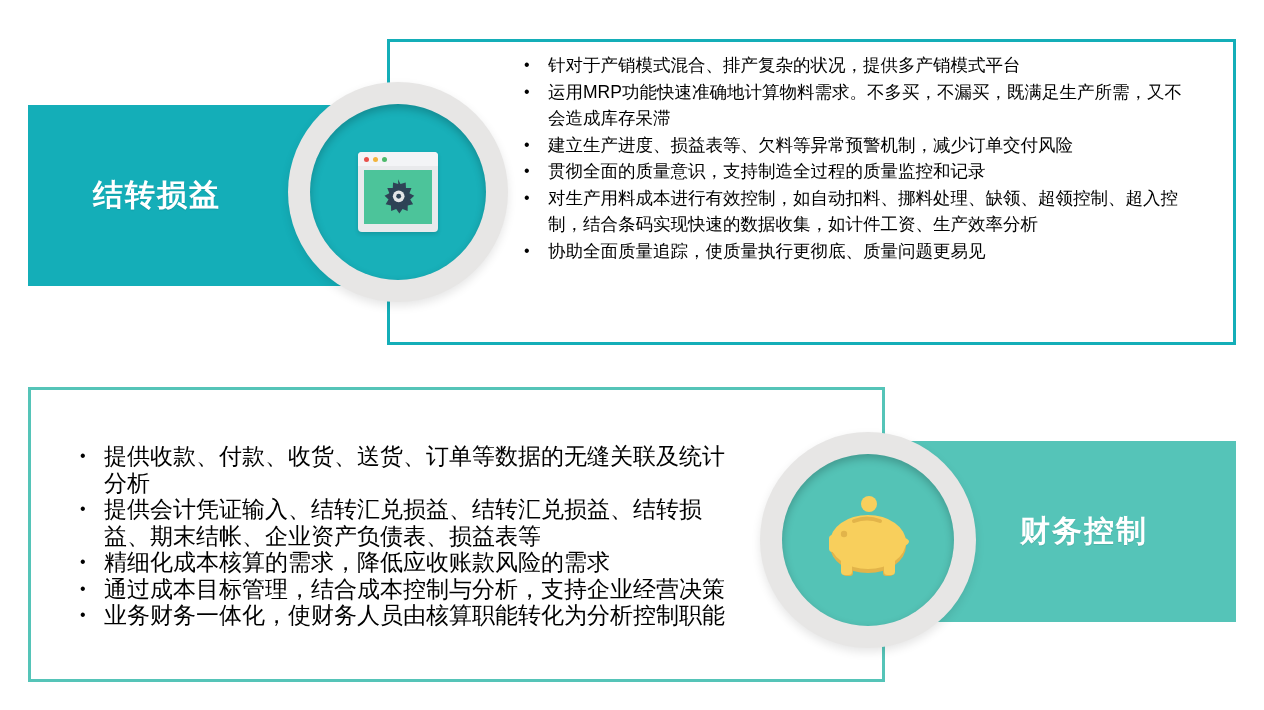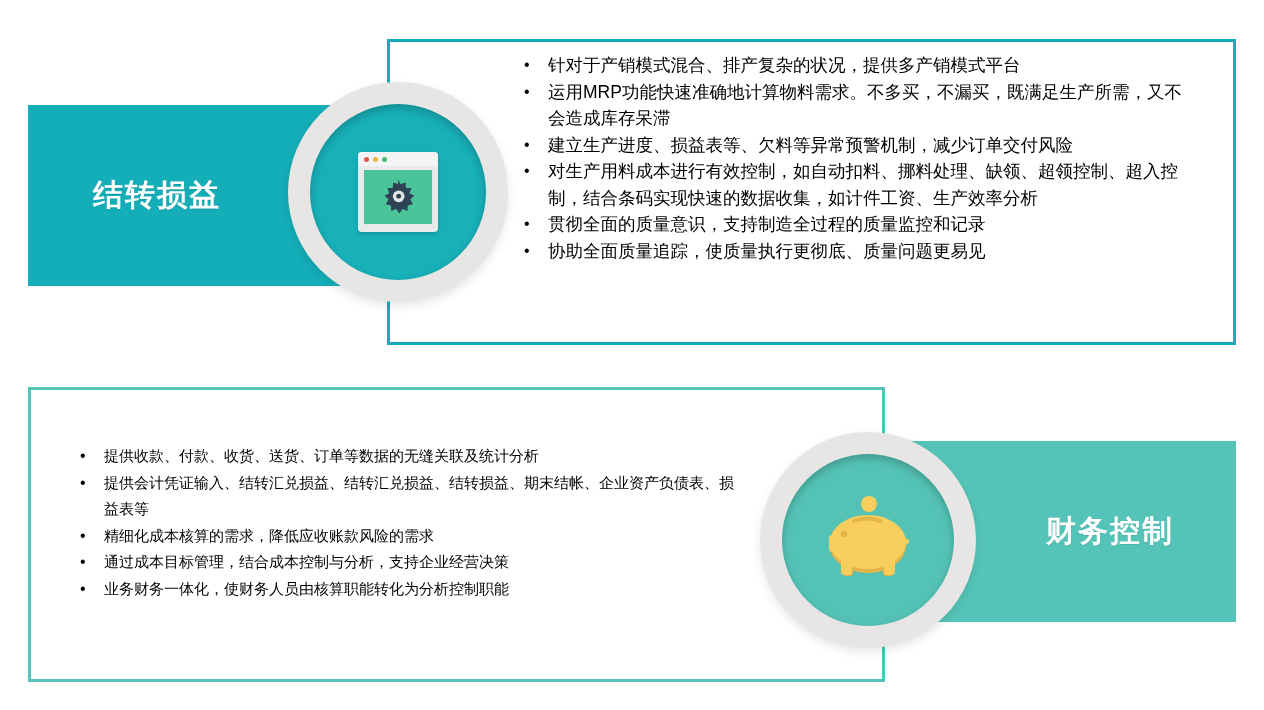--- a/index.html
+++ b/index.html
@@ -58,21 +58,21 @@
     justify-content: flex-start;
     padding-left: 65px;
   }
   #banner-finance {
     left: 845px;
     top: 441px;
     width: 391px;
     height: 181px;
     background: #55c4b8;
     justify-content: flex-end;
-    padding-right: 62px;
+    padding-right: 88px;
   }
   .banner-title {
     color: #ffffff;
     font-size: 30px;
     font-weight: bold;
     letter-spacing: 2px;
     white-space: nowrap;
     text-shadow: 0 1px 1px rgba(0,0,0,0.10);
   }
 
@@ -128,21 +128,21 @@
     left: 520px;
     top: 52px;
     width: 670px;
     font-size: 17.5px;
     line-height: 26.5px;
   }
   #list-finance {
     left: 76px;
     top: 443px;
     width: 670px;
-    font-size: 15px;
+    font-size: 23px;
     line-height: 26.5px;
   }
   .bullet-item {
     position: relative;
     padding-left: 28px;
     margin: 0 0 0 0;
   }
   .bullet-item::before {
     content: "\2022";
     position: absolute;
@@ -198,22 +198,22 @@
 <body>
 
 <div class="slide">
 
   <div class="panel-box" id="box-production"></div>
 
   <ul class="bullet-list" id="list-production">
     <li class="bullet-item">针对于产销模式混合、排产复杂的状况，提供多产销模式平台</li>
     <li class="bullet-item">运用MRP功能快速准确地计算物料需求。不多买，不漏买，既满足生产所需，又不会造成库存呆滞</li>
     <li class="bullet-item">建立生产进度、损益表等、欠料等异常预警机制，减少订单交付风险</li>
+    <li class="bullet-item">贯彻全面的质量意识，支持制造全过程的质量监控和记录</li>
     <li class="bullet-item">对生产用料成本进行有效控制，如自动扣料、挪料处理、缺领、超领控制、超入控制，结合条码实现快速的数据收集，如计件工资、生产效率分析</li>
-    <li class="bullet-item">贯彻全面的质量意识，支持制造全过程的质量监控和记录</li>
     <li class="bullet-item">协助全面质量追踪，使质量执行更彻底、质量问题更易见</li>
   </ul>
 
   <div class="banner" id="banner-production">
     <span class="banner-title">结转损益</span>
   </div>
 
   <div class="circle-badge" id="circle-production">
     <div class="circle-inner">
       <div class="win-icon">

